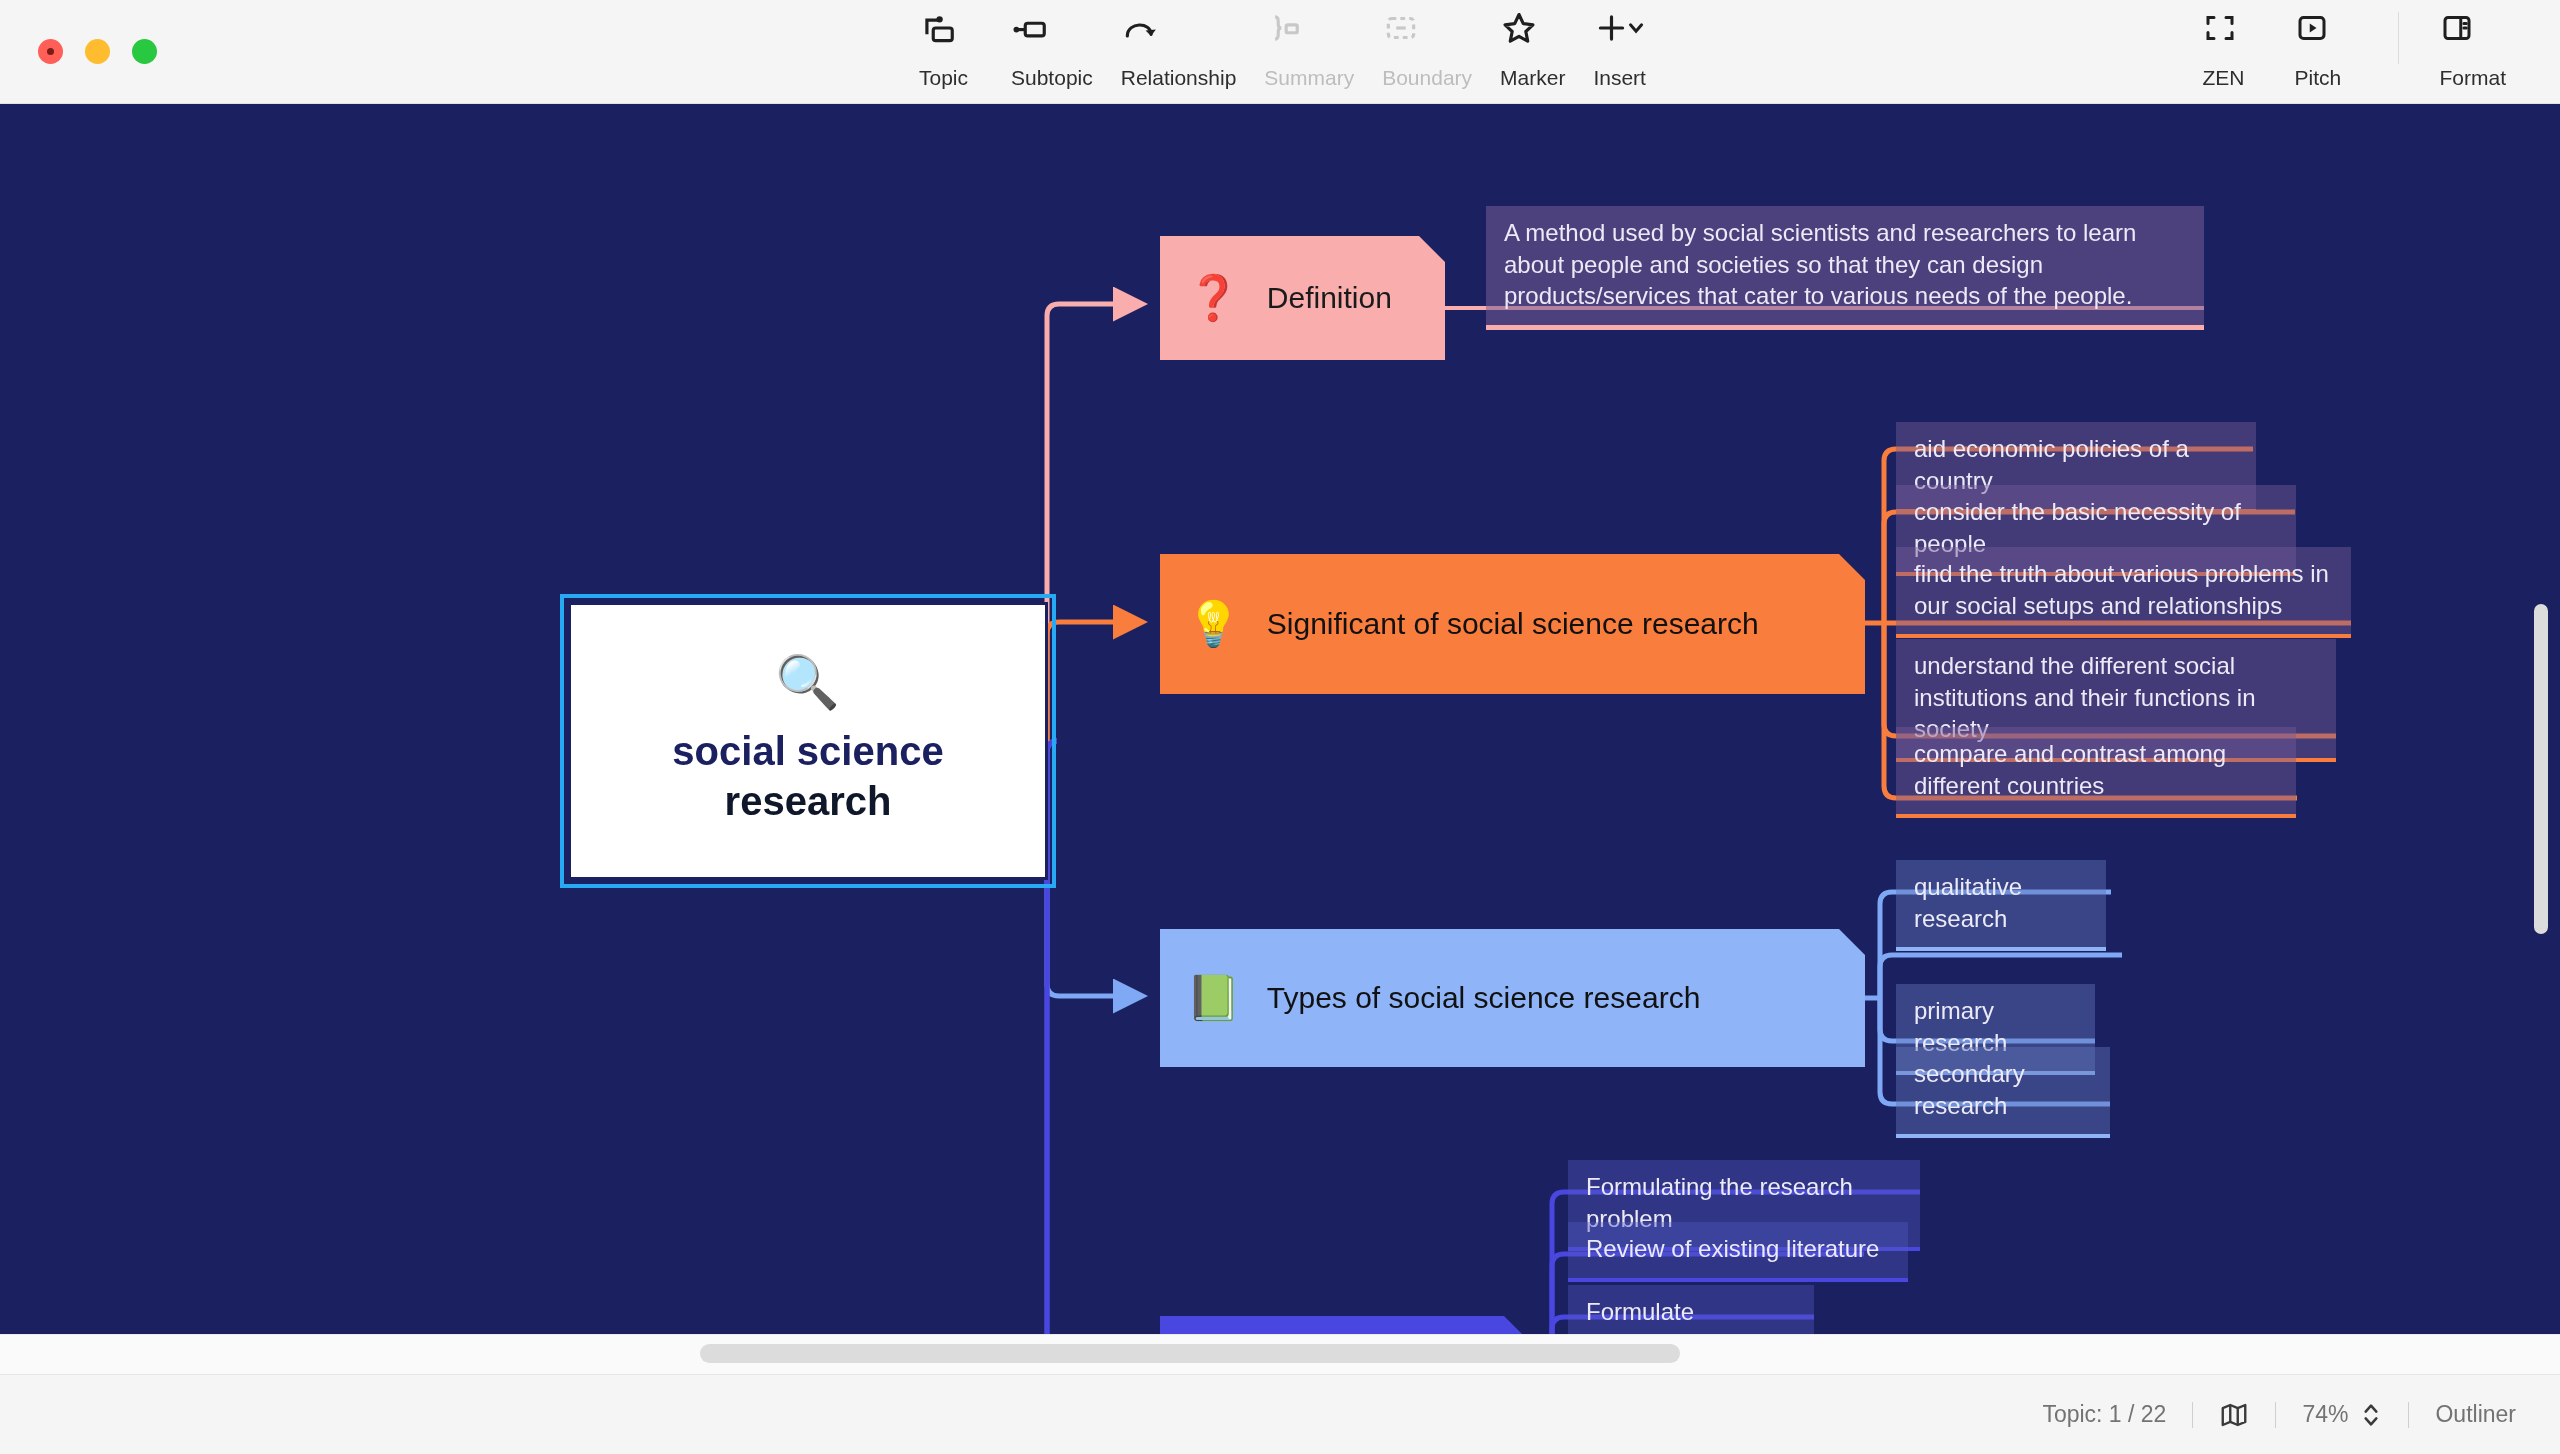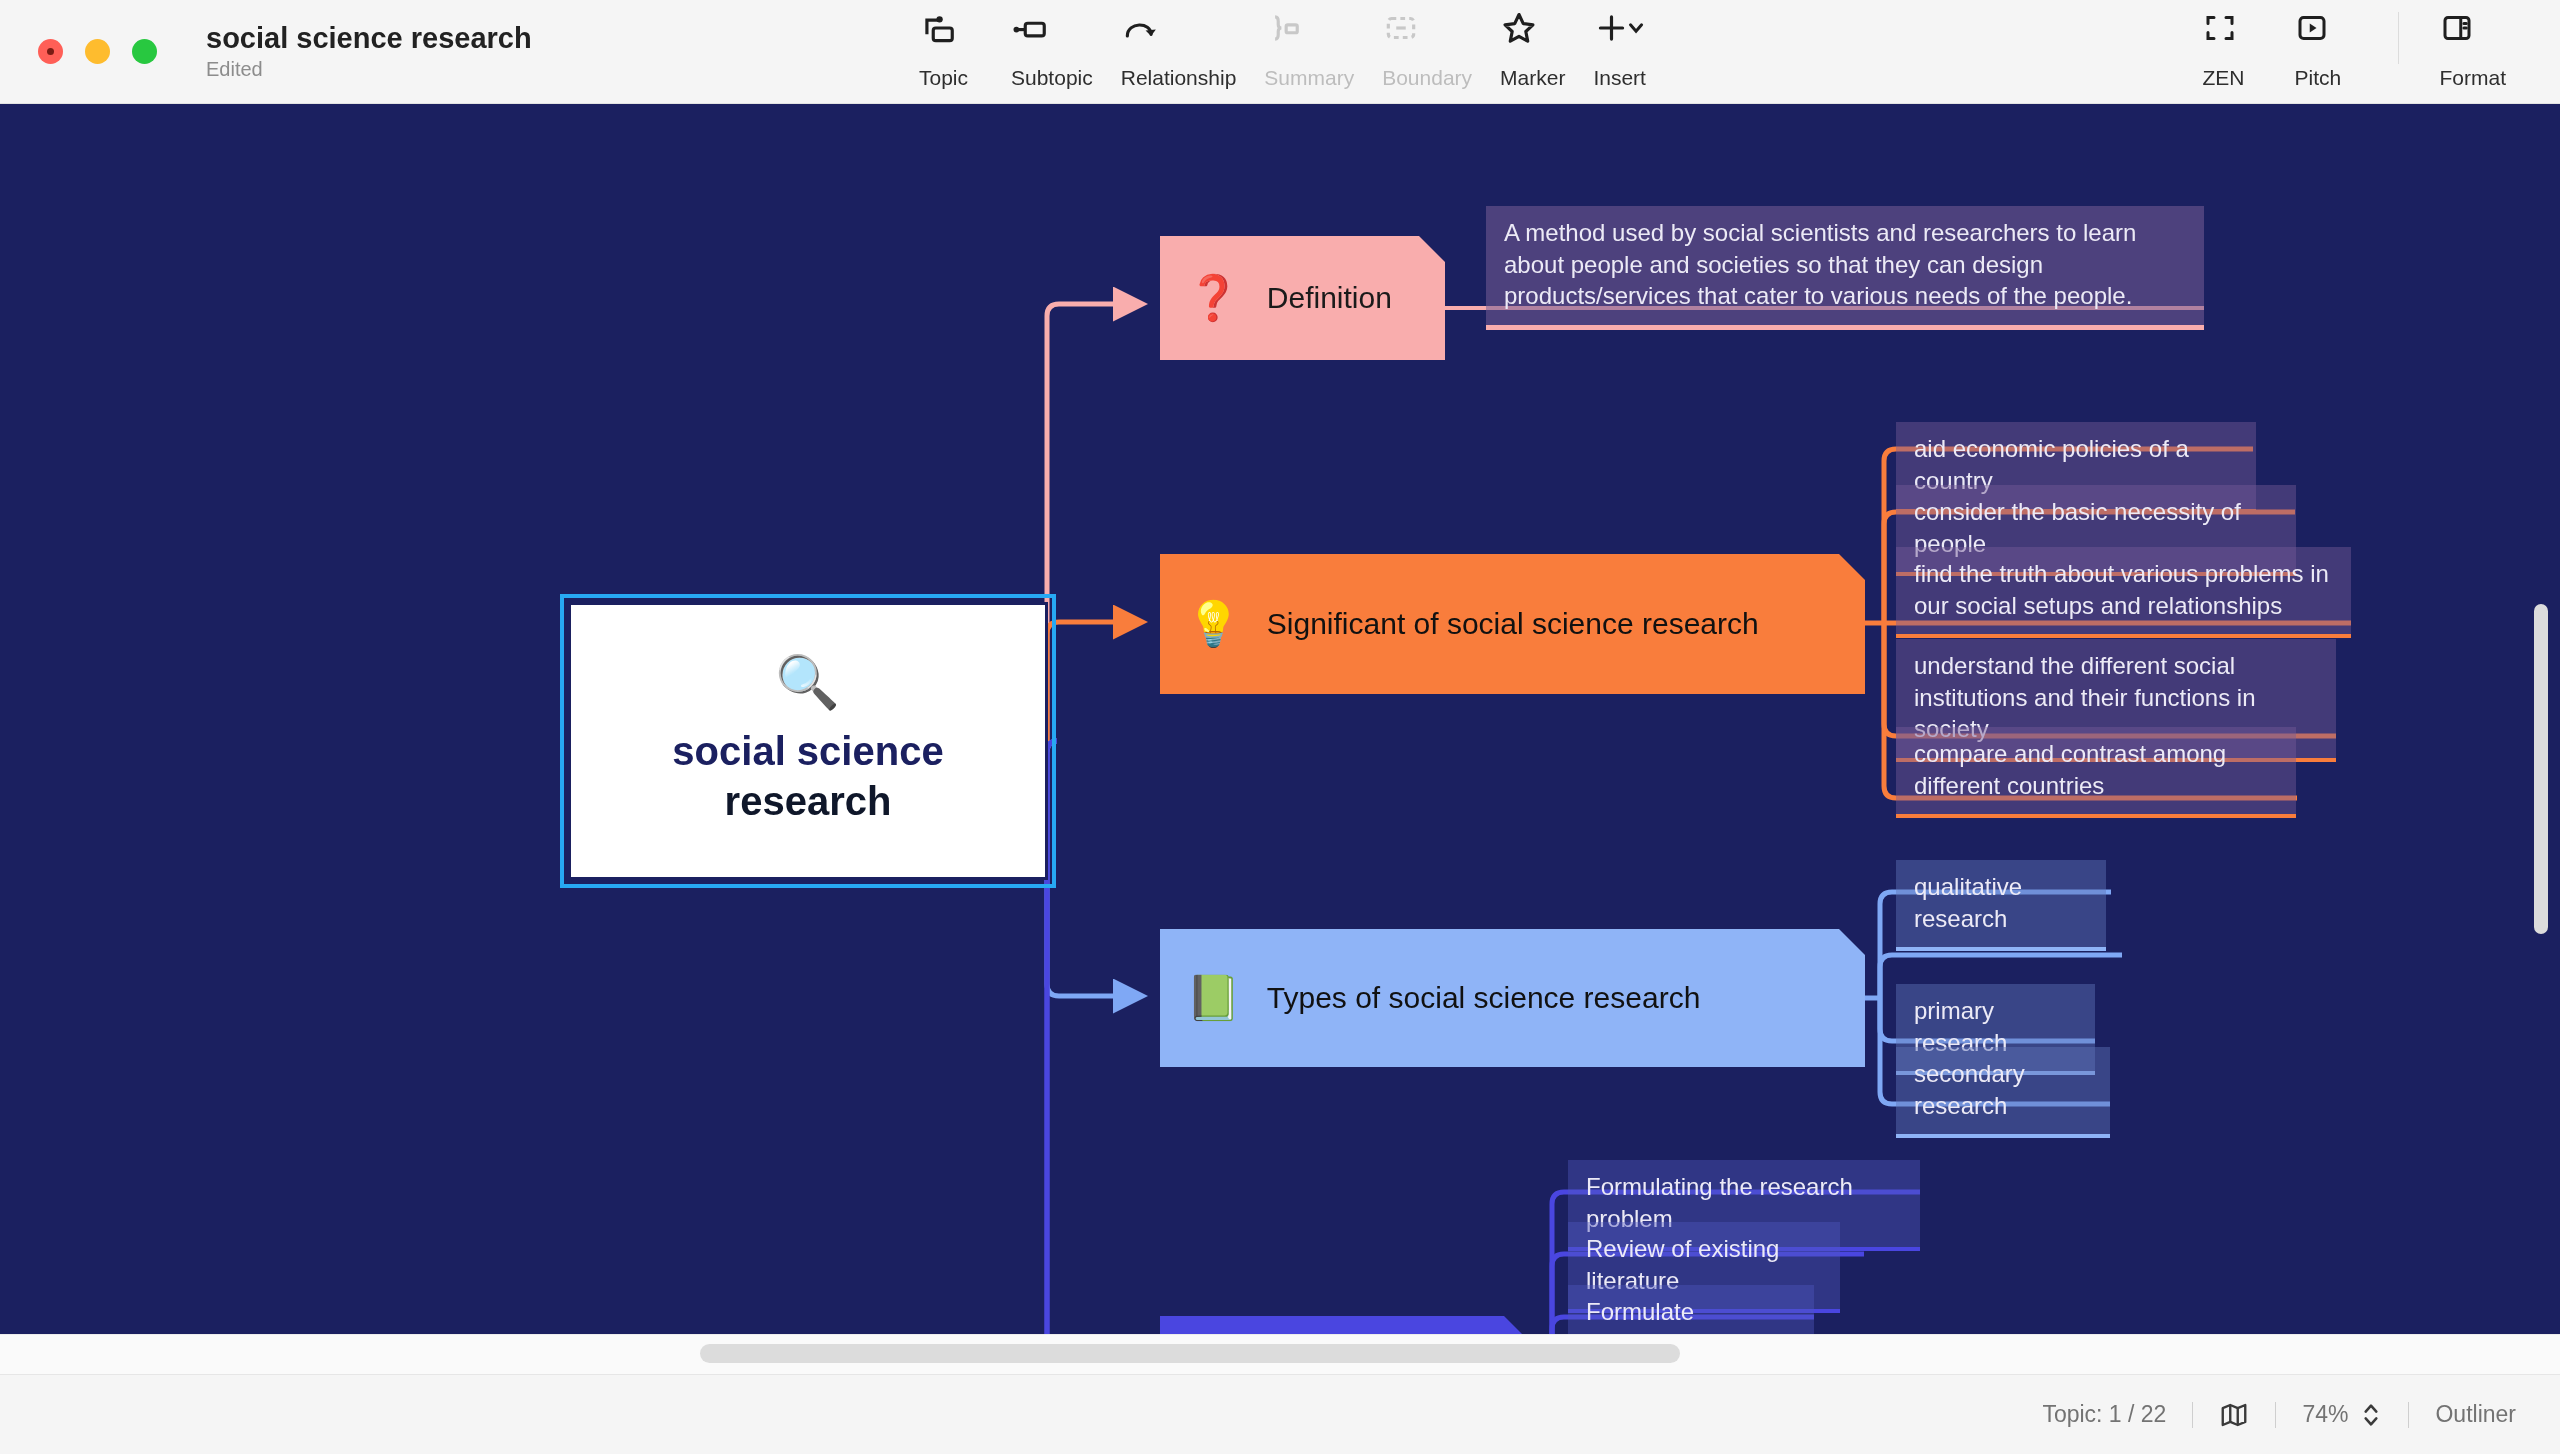--- a/index.html
+++ b/index.html
@@ -92,24 +92,20 @@
   }
 </style>
 </head>
 <body>
 
 <div class="titlebar">
   <div class="traffic">
     <span class="dot red"></span>
     <span class="dot yellow"></span>
     <span class="dot green"></span>
-  </div>
-  <div class="doc-title-wrap">
-    <div class="doc-title">social science research</div>
-    <div class="doc-sub">Edited</div>
   </div>
 
   <div class="tools">
 
     <div class="tool">
       <span class="glyph">
         <svg width="38" height="38" viewBox="0 0 24 24" fill="none" stroke="#1f1f1f" stroke-width="2">
           <rect x="9" y="12" width="12" height="8" rx="1.6" fill="none"></rect>
           <path d="M5 16 V7 h7"></path>
             <circle cx="13" cy="6.5" r="2" fill="#1f1f1f" stroke="none"></circle>
@@ -317,21 +313,21 @@
   </div>
 
   <div class="node branch" style="left:1160px; top:1212px; width:370px; height:140px; background:#4a46e0; color:#ffffff;">
     <span class="emoji">📋</span>
     <span class="blabel">Research process</span>
     <span class="fold" style="border-top:26px solid #1b2060;"></span>
   </div>
   <div class="node leaf" style="left:1568px; top:1056px; width:352px; background:rgba(80,88,190,0.40); border-bottom:4px solid #4a46e0;">
     <span>Formulating the research problem</span>
   </div>
-  <div class="node leaf" style="left:1568px; top:1118px; width:272px; background:rgba(80,88,190,0.40); border-bottom:4px solid #4a46e0;">
+  <div class="node leaf" style="left:1568px; top:1118px; width:340px; background:rgba(80,88,190,0.40); border-bottom:4px solid #4a46e0;">
     <span>Review of existing literature</span>
   </div>
   <div class="node leaf" style="left:1568px; top:1181px; width:246px; background:rgba(80,88,190,0.40); border-bottom:4px solid #4a46e0;">
     <span>Formulate hypothesis</span>
   </div>
   <div class="node leaf" style="left:1568px; top:1243px; width:320px; background:rgba(80,88,190,0.40); border-bottom:4px solid #4a46e0;">
     <span>Preparing the research design</span>
   </div>
 
   <div class="vscroll-thumb"></div>

